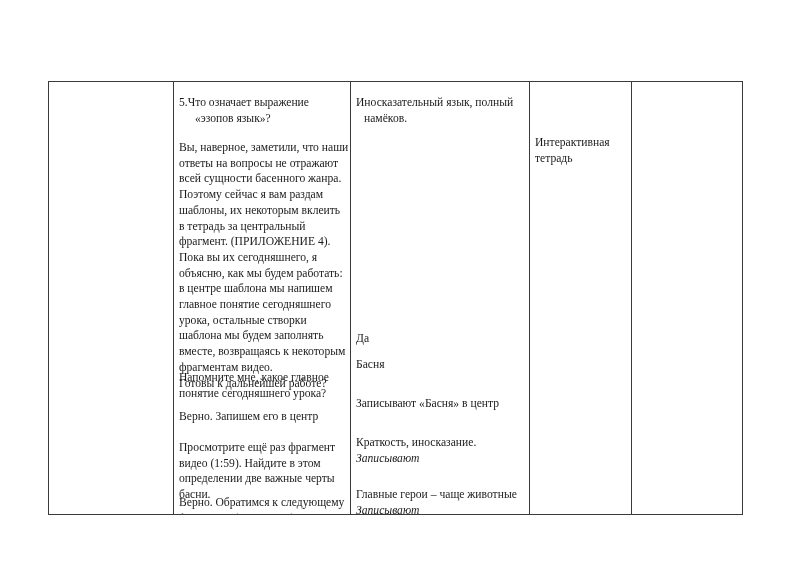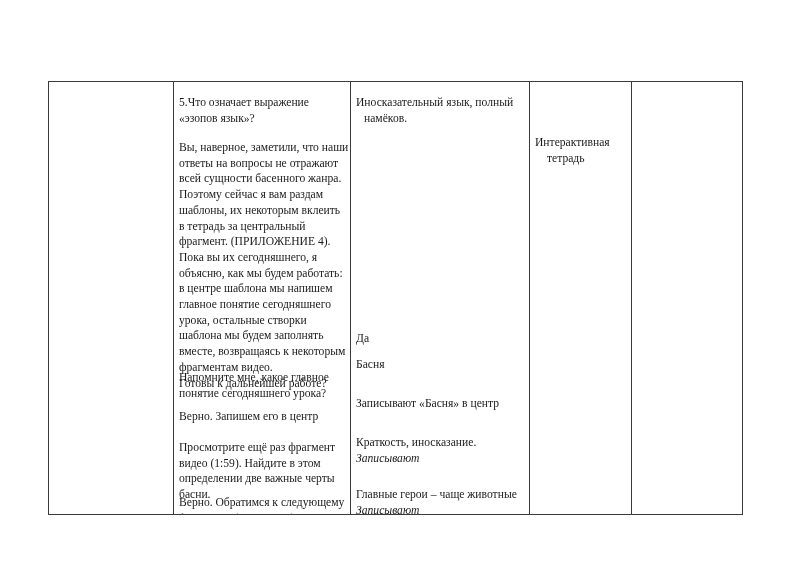--- a/index.html
+++ b/index.html
@@ -61,21 +61,21 @@
         <col class="col4">
         <col class="col5">
     </colgroup>
     <tbody>
         <tr>
       <td></td>
 
       <td>
         <div class="cell-rel">
           <span class="abs" style="top:0px;left:0">5.Что означает выражение</span>
-          <span class="abs" style="top:15.7px;left:0">«эзопов язык»?</span>
+          <span class="abs" style="top:15.7px;left:16px">«эзопов язык»?</span>
 
           <div class="abs" style="top:45px;left:0;width:170px">
             <span class="blk">Вы, наверное, заметили, что наши</span>
             <span class="blk">ответы на вопросы не отражают</span>
             <span class="blk">всей сущности басенного жанра.</span>
             <span class="blk">Поэтому сейчас я вам раздам</span>
             <span class="blk">шаблоны, их некоторым вклеить</span>
             <span class="blk">в тетрадь за центральный</span>
             <span class="blk">фрагмент. (ПРИЛОЖЕНИЕ 4).</span>
             <span class="blk">Пока вы их сегодняшнего, я</span>
@@ -123,21 +123,21 @@
           <span class="abs it" style="top:355.7px;left:0">Записывают</span>
 
           <span class="abs" style="top:392px;left:0">Главные герои – чаще животные</span>
           <span class="abs it" style="top:407.7px;left:0">Записывают</span>
         </div>
       </td>
 
       <td>
         <div class="cell-rel">
           <span class="abs" style="top:40px;left:0">Интерактивная</span>
-          <span class="abs" style="top:55.7px;left:12px">тетрадь</span>
+          <span class="abs" style="top:55.7px;left:0">тетрадь</span>
         </div>
       </td>
 
       <td></td>
     </tr>
   </tbody>
     </table>
 </div>
 
 </body></html>

